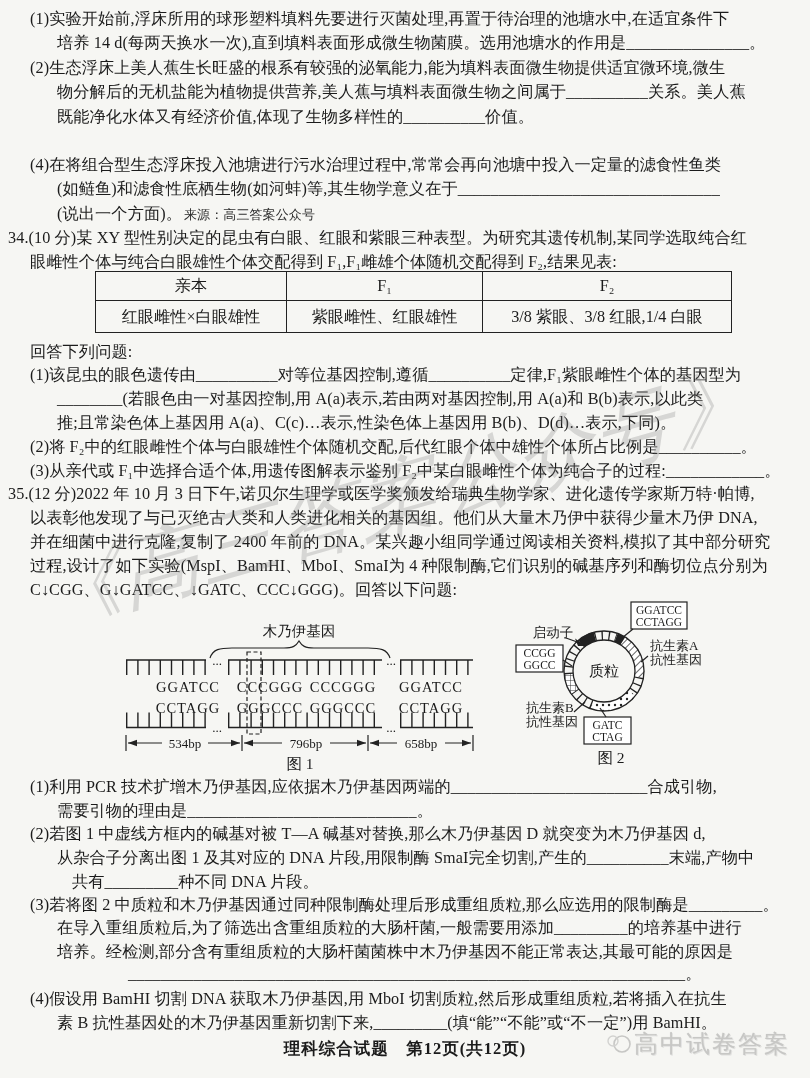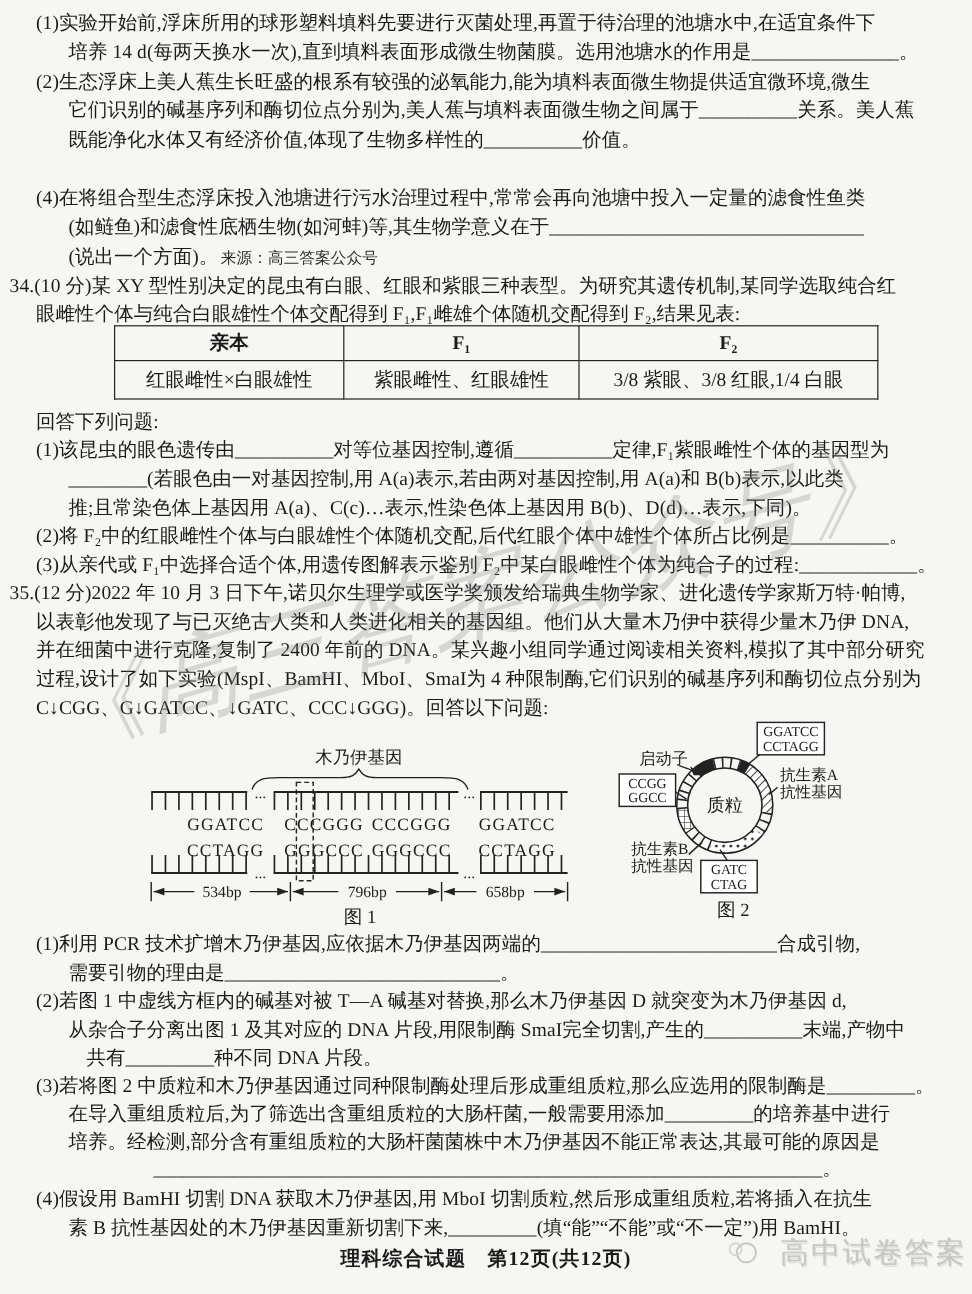--- a/index.html
+++ b/index.html
@@ -5,42 +5,42 @@
   html,body{margin:0;padding:0;}
   body{width:810px;height:1078px;position:relative;background:#f6f6f3;
        font-family:"Liberation Serif","DejaVu Serif",serif;color:#1b1b1b;overflow:hidden;}
   .page{position:absolute;left:0;top:0;width:810px;height:1078px;}
   .ln{position:absolute;font-size:16.2px;line-height:22px;white-space:nowrap;letter-spacing:.1px;}
   .src{font-size:13px;color:#2e2e2e;margin-left:2px;}
   .gtable{position:absolute;left:95px;top:271px;width:633px;border-collapse:collapse;
           font-size:16.2px;table-layout:fixed;}
   .gtable th,.gtable td{border:1.4px solid #222;text-align:center;font-weight:normal;
           padding:0;white-space:nowrap;overflow:hidden;}
-  .gtable th{height:28px;font-weight:bold;}
+  .gtable th{height:28px;}
   .gtable td{height:31px;}
   .c1{width:190px}.c2{width:195px}.c3{width:248px}
   svg text{font-family:"Liberation Serif","DejaVu Serif",serif;fill:#1b1b1b;}
   .wm-diagonal{position:absolute;left:28px;top:438px;width:790px;transform:rotate(-16deg) skewX(-6deg);
       font-size:80px;font-style:italic;color:#7d7d7d;opacity:.26;letter-spacing:2px;
       white-space:nowrap;pointer-events:none;z-index:5;}
-  .logo{position:absolute;left:604px;top:1028px;display:flex;align-items:center;gap:16px;z-index:4;}
+  .logo{position:absolute;left:604px;top:1028px;display:flex;align-items:center;gap:0;z-index:4;}
   .logo-text{font-size:24px;color:#c7c7c5;letter-spacing:2px;
       text-shadow:0 0 1px #d8d8d6, 1px 1px 0 #e3e3e1;}
   .footer{position:absolute;left:0;top:1038px;width:810px;text-align:center;
       font-size:16.5px;font-weight:bold;letter-spacing:1px;}
 </style>
 </head>
 <body>
 
 <div class="page">
 
   <div class="ln" style="left:30px;top:8px">(1)实验开始前,浮床所用的球形塑料填料先要进行灭菌处理,再置于待治理的池塘水中,在适宜条件下</div>
   <div class="ln" style="left:57px;top:32px">培养 14 d(每两天换水一次),直到填料表面形成微生物菌膜。选用池塘水的作用是_______________。</div>
   <div class="ln" style="left:30px;top:57px">(2)生态浮床上美人蕉生长旺盛的根系有较强的泌氧能力,能为填料表面微生物提供适宜微环境,微生</div>
-  <div class="ln" style="left:57px;top:81px">它们识别的碱基序列和酶切位点分别为,美人蕉与填料表面微生物之间属于__________关系。美人蕉</div>
+  <div class="ln" style="left:57px;top:81px">物分解后的无机盐能为植物提供营养,美人蕉与填料表面微生物之间属于__________关系。美人蕉</div>
   <div class="ln" style="left:57px;top:106px">既能净化水体又有经济价值,体现了生物多样性的__________价值。</div>
   <div class="ln" style="left:30px;top:154px">(4)在将组合型生态浮床投入池塘进行污水治理过程中,常常会再向池塘中投入一定量的滤食性鱼类</div>
   <div class="ln" style="left:57px;top:178px">(如鲢鱼)和滤食性底栖生物(如河蚌)等,其生物学意义在于________________________________</div>
   <div class="ln" style="left:57px;top:203px">
     <span>(说出一个方面)。</span><span class="src">来源：高三答案公众号</span>
   </div>
 
   <div class="ln" style="left:8px;top:227px">34.(10 分)某 XY 型性别决定的昆虫有白眼、红眼和紫眼三种表型。为研究其遗传机制,某同学选取纯合红</div>
   <div class="ln" style="left:30px;top:251px">眼雌性个体与纯合白眼雄性个体交配得到 F₁,F₁雌雄个体随机交配得到 F₂,结果见表:</div>
 

